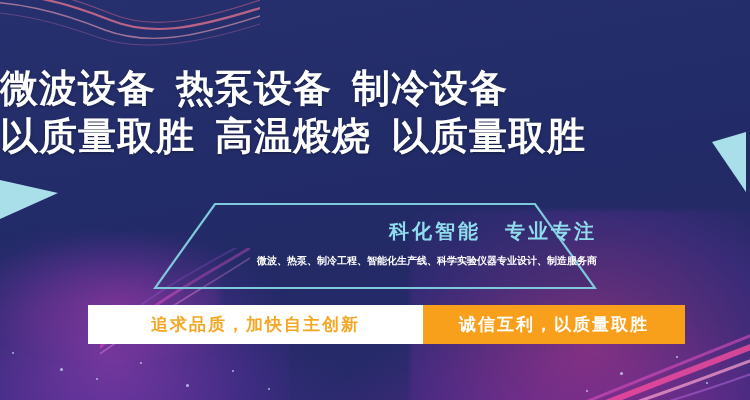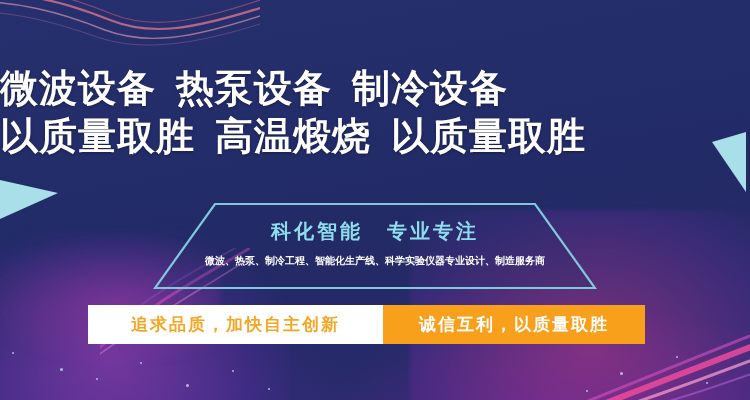--- a/index.html
+++ b/index.html
@@ -91,21 +91,21 @@
     top: 202px;
     width: 444px;
     height: 88px;
   }
   .trap-shape {
     position: absolute; inset: 0;
   }
   .trap-inner {
     position: absolute;
     left: 0; right: 0; top: 16px;
-    text-align: center;
+    text-align: right;
   }
   .slogan {
     color: #8fdcec;
     font-size: 20px;
     font-weight: bold;
     letter-spacing: 3px;
     white-space: nowrap;
   }
   .slogan .gap2 { display: inline-block; width: 24px; }
   .subline {
@@ -129,21 +129,21 @@
   .bar {
     display: flex;
     align-items: center;
     justify-content: center;
     font-size: 17px;
     font-weight: bold;
     letter-spacing: 2px;
     white-space: nowrap;
   }
   .bar-white {
-    width: 295px;
+    width: 335px;
     background: #ffffff;
     color: #f5a623;
   }
   .bar-orange {
     width: 262px;
     background: #f8a01c;
     color: #ffffff;
   }
 </style>
 </head>

